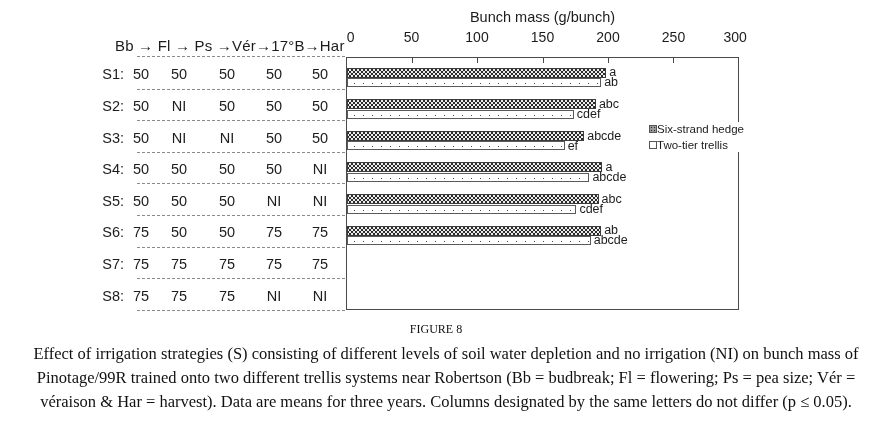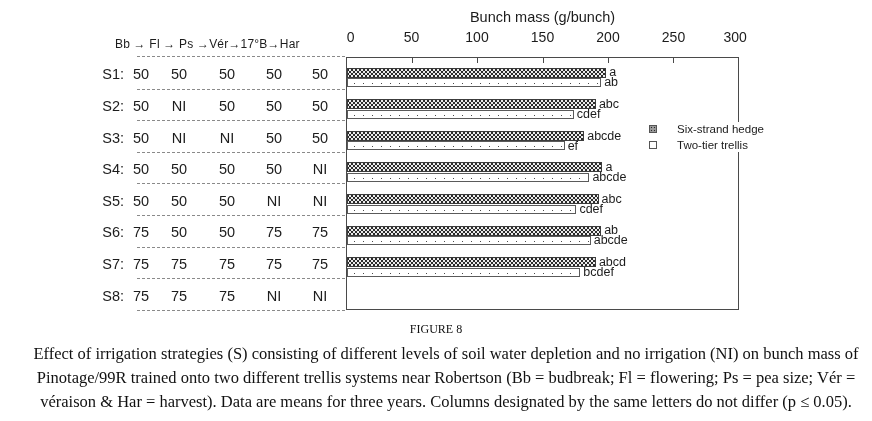--- a/index.html
+++ b/index.html
@@ -37,28 +37,28 @@
   .bar.trellis {
     height:9px; border:1px solid #5a5a5a;
     background-color:#ffffff;
     background-image: radial-gradient(circle, #4a4a4a 0.8px, rgba(0,0,0,0) 1px);
     background-size:9px 5px; background-position:2px 2px;
   }
   .letters { font-size:12.5px; margin-left:3px; white-space:nowrap; line-height:1; }
 
   
   #legend { position:absolute; left:300px; top:64px; display:flex; flex-direction:column; gap:4px; background:#fff; padding:1px 2px; }
-  .legend-entry { display:flex; align-items:center; gap:20px; font-size:11.5px; white-space:nowrap; }
+  .legend-entry { display:flex; align-items:center; gap:0; font-size:11.5px; white-space:nowrap; }
   .swatch { width:8px; height:8px; border:1px solid #555; flex:0 0 auto; }
   .swatch.hedge { background-size:3px 3px; background-position:0 0, 1.5px 1.5px; }
 
   
   #treat-header {
     position:absolute; left:115px; top:37px; width:232px;
-    font-size:12px; white-space:nowrap; letter-spacing:0.2px;
+    font-size:15px; white-space:nowrap; letter-spacing:0.2px;
   }
   #treat-table { position:absolute; left:88px; top:57px; width:250px;margin-left:7px; }
   #treat-table::before {
     content:""; position:absolute; top:-1px; left:42px; right:0;
     border-top:1px dashed #8a8a8a;
   }
   .trow {
     position:relative; height:31.62px;
     display:grid; grid-template-columns:32px 28px 48px 48px 46px 46px;
     align-items:center; font-size:14.5px; padding-top:3px;
@@ -224,30 +224,20 @@
     <div class="group">
       <div class="bar-line">
         <div class="bar hedge" style="width: 65%;"></div>
         <span class="letters">ab</span>
       </div>
       <div class="bar-line">
         <div class="bar trellis" style="width: 62.3333%;"></div>
         <span class="letters">abcde</span>
       </div>
     </div>
-    <div class="group">
-      <div class="bar-line">
-        <div class="bar hedge" style="width: 63.6667%;"></div>
-        <span class="letters">abcd</span>
-      </div>
-      <div class="bar-line">
-        <div class="bar trellis" style="width: 59.6667%;"></div>
-        <span class="letters">bcdef</span>
-      </div>
-    </div>
 
     <div id="legend">
       <div class="legend-entry">
         <span class="swatch bar hedge" style="height:8px;width:8px;"></span>
         <span>Six-strand hedge</span>
       </div>
       <div class="legend-entry">
         <span class="swatch" style="background:#fff;"></span>
         <span>Two-tier trellis</span>
       </div>

